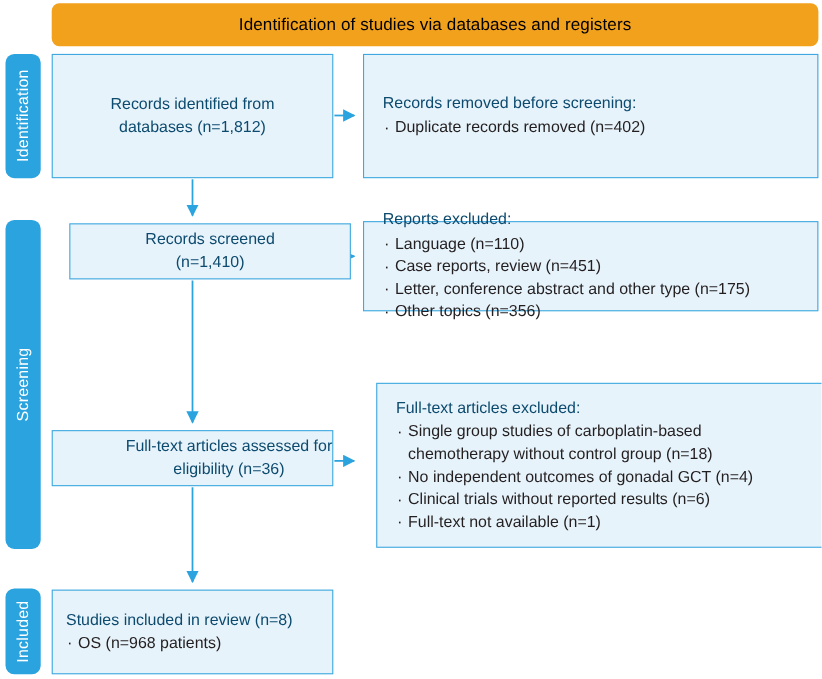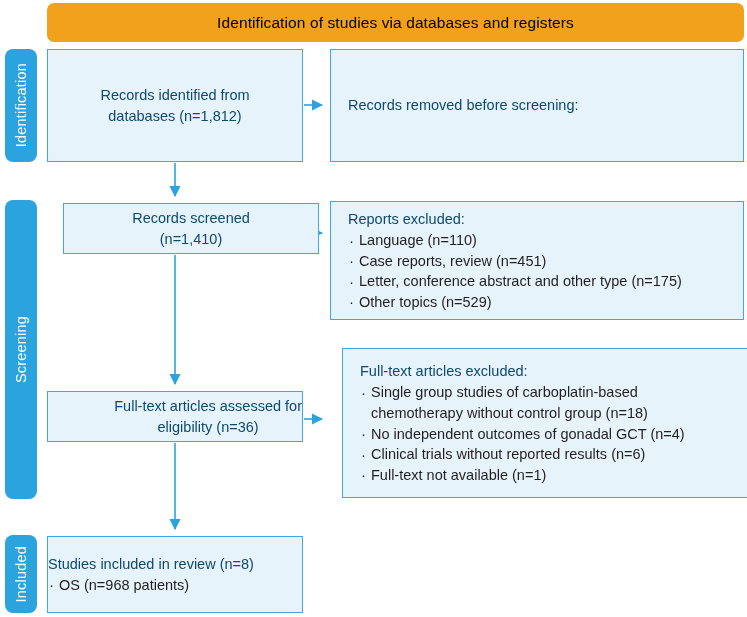--- a/index.html
+++ b/index.html
@@ -107,26 +107,26 @@
   
   .pbox.centered { align-items: center; text-align: center; }
   .pbox.centered .ptitle { text-align: center; }
 
   
   .pbox.lefted { align-items: flex-start; text-align: left; padding-left: 17px; padding-right: 24px; }
 
   #box-records-identified { left: 47px;  top: 49px;  width: 256px; height: 113px; }
   #box-records-removed    { left: 330px; top: 49px;  width: 414px; height: 113px; }
   #box-records-screened   { left: 47px;  top: 203px; width: 256px; height: 51px; margin-left: 16px;  }
-  #box-reports-excluded   { left: 330px; top: 201px; width: 414px; height: 119px; }
+  #box-reports-excluded   { left: 330px; top: 201px; width: 414px; height: 82px; }
   #box-fulltext-assessed  { left: 47px;  top: 391px; width: 256px; height: 51px; align-items: flex-end;  }
   #box-fulltext-excluded  { left: 342px; top: 348px; width: 414px; height: 150px; }
   #box-studies-included   { left: 47px;  top: 536px; width: 256px; height: 77px;  }
 
-  #box-studies-included { align-items: flex-start; text-align: left; padding-left: 0; padding-right: 8px; }
+  #box-studies-included { align-items: flex-start; text-align: left; padding-left: 12px; padding-right: 8px; }
   #box-records-removed .ptitle,
   #box-reports-excluded .ptitle,
   #box-fulltext-excluded .ptitle { margin-bottom: 1px; }
 
   
   #connectors {
     position: absolute;
     left: 0;
     top: 0;
     width: 747px;
@@ -176,34 +176,37 @@
     <line x1="175" y1="443" x2="175" y2="529" stroke="#2BA3DE" stroke-width="1.6" marker-end="url(#arrowDown)"></line>
   </svg>
 
   <div class="pbox centered" id="box-records-identified">
     <div class="ptitle">Records identified from
 databases (n=1,812)</div>
   </div>
 
   <div class="pbox lefted" id="box-records-removed">
     <div class="ptitle">Records removed before screening:</div>
+    <ul class="plist">
+        <li>Duplicate records removed (n=402)</li>
+      </ul>
   </div>
 
   <div class="pbox centered" id="box-records-screened">
     <div class="ptitle">Records screened
 (n=1,410)</div>
   </div>
 
   <div class="pbox lefted" id="box-reports-excluded">
     <div class="ptitle">Reports excluded:</div>
     <ul class="plist">
         <li>Language (n=110)</li>
         <li>Case reports, review (n=451)</li>
         <li>Letter, conference abstract and other type (n=175)</li>
-        <li>Other topics (n=529)</li>
+        <li>Other topics (n=356)</li>
       </ul>
   </div>
 
   <div class="pbox centered" id="box-fulltext-assessed">
     <div class="ptitle">Full-text articles assessed for
 eligibility (n=36)</div>
   </div>
 
   <div class="pbox lefted" id="box-fulltext-excluded">
     <div class="ptitle">Full-text articles excluded:</div>

